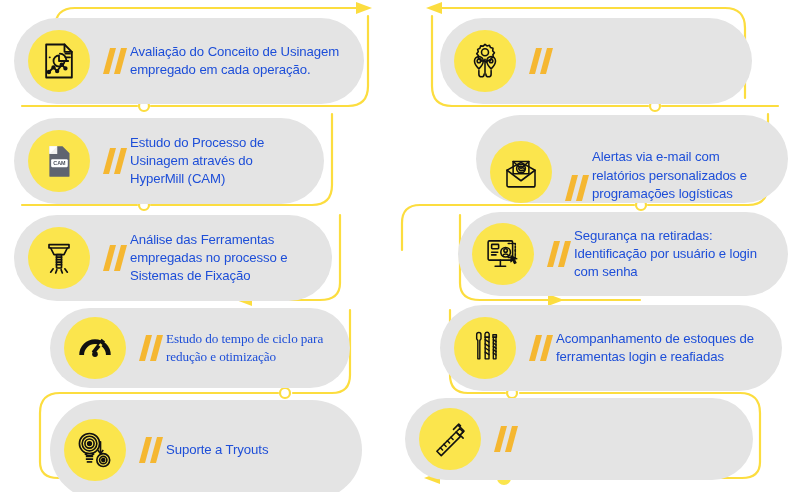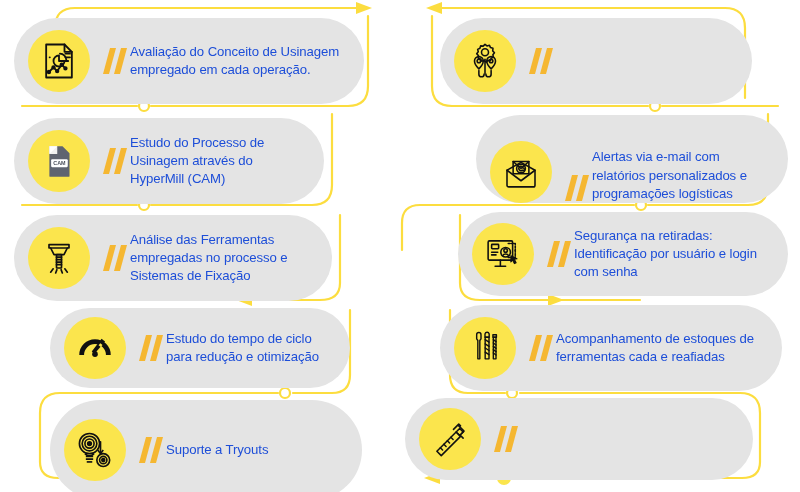--- a/index.html
+++ b/index.html
@@ -191,21 +191,21 @@
     </div>
     <div class="slashes">
       <svg width="26" height="30" viewBox="0 0 26 30">
         <polygon points="8,2 14,2 7,28 1,28" fill="#f5b731"></polygon>
         <polygon points="19,2 25,2 18,28 12,28" fill="#f5b731"></polygon>
       </svg>
     </div>
     <div class="pill-text">Análise das Ferramentas empregadas no processo e Sistemas de Fixação</div>
   </div>
 
-  <div class="pill" style="left:50px; top:308px; width:300px; height:80px;">
+  <div class="pill" style="left:50px; top:308px; width:300px; height:80px;font-family:Liberation Serif, serif;">
     <div class="icon-badge">
       <svg width="42" height="42" viewBox="0 0 48 48">
         <g fill="#111111">
           <path d="M6 32 a18 18 0 0 1 36 0 h-5.5 a12.5 12.5 0 0 0 -25 0 Z"></path>
           <path d="M31.5 13.5 l4 3 -12 14 -3.2 -2.6 Z"></path>
           <circle cx="24" cy="31" r="3.2"></circle>
         </g>
         <g fill="#fbe54d">
           <path d="M30 18.5 l2.6 2 -2 2.4 -2.6 -2 Z"></path>
         </g>
@@ -335,21 +335,21 @@
           <path d="M34 14 l3.2 2.4 M34 18 l3.2 2.4 M34 22 l3.2 2.4 M34 26 l3.2 2.4 M34 30 l3.2 2.4"></path>
         </g>
       </svg>
     </div>
     <div class="slashes">
       <svg width="26" height="30" viewBox="0 0 26 30">
         <polygon points="8,2 14,2 7,28 1,28" fill="#f5b731"></polygon>
         <polygon points="19,2 25,2 18,28 12,28" fill="#f5b731"></polygon>
       </svg>
     </div>
-    <div class="pill-text">Acompanhamento de estoques de ferramentas cada e reafiadas</div>
+    <div class="pill-text">Acompanhamento de estoques de ferramentas login e reafiadas</div>
   </div>
 
   <div class="pill" style="left:405px; top:398px; width:348px; height:82px;">
     <div class="icon-badge">
       <svg width="42" height="42" viewBox="0 0 48 48">
         <g fill="none" stroke="#111111" stroke-width="1.8" stroke-linejoin="round" stroke-linecap="round">
           <path d="M9 38 l22 -22 5 5 -22 22 Z"></path>
           <path d="M13 34 l2.5 2.5 M17 30 l2.5 2.5 M21 26 l2.5 2.5 M25 22 l2.5 2.5"></path>
           <path d="M31 16 l4 -4 4 4 -4 4 Z"></path>
           <path d="M34 9 l6 6 -3 3"></path>

